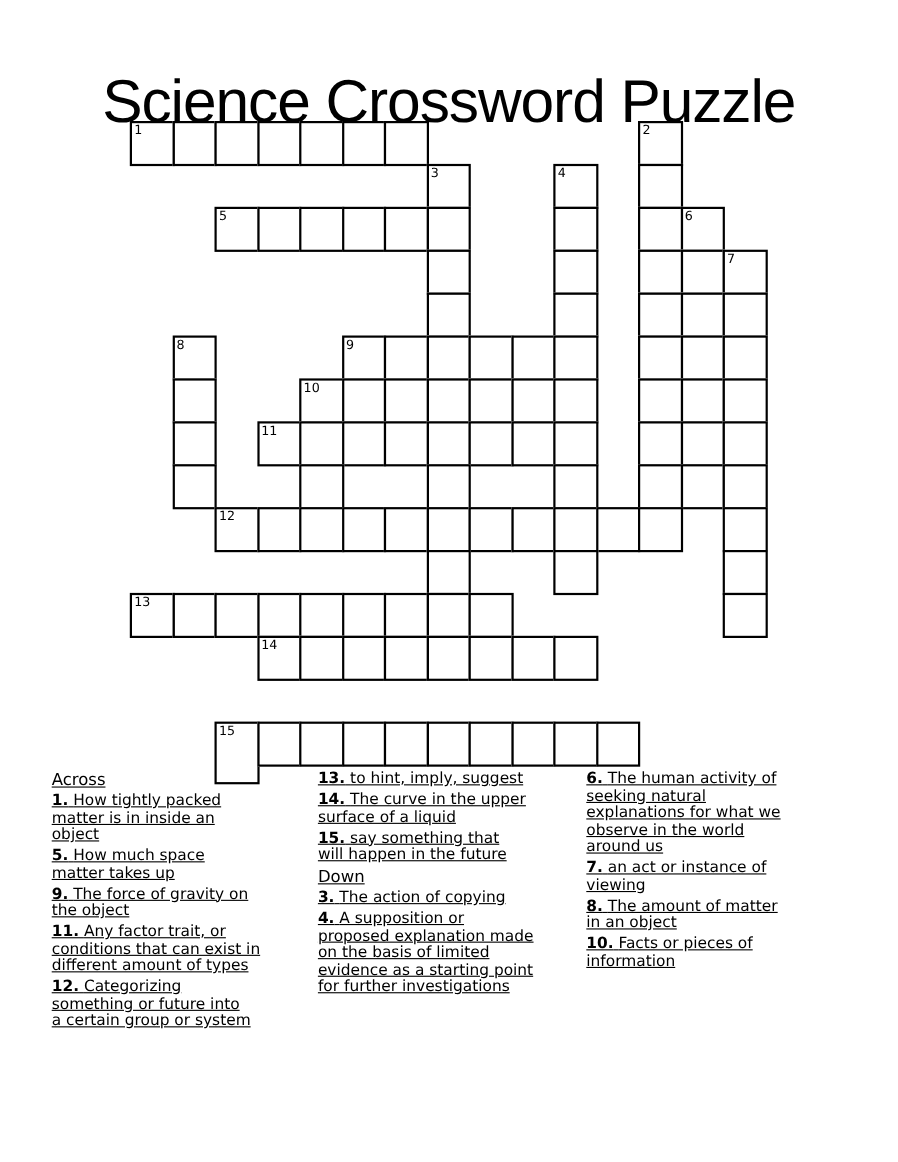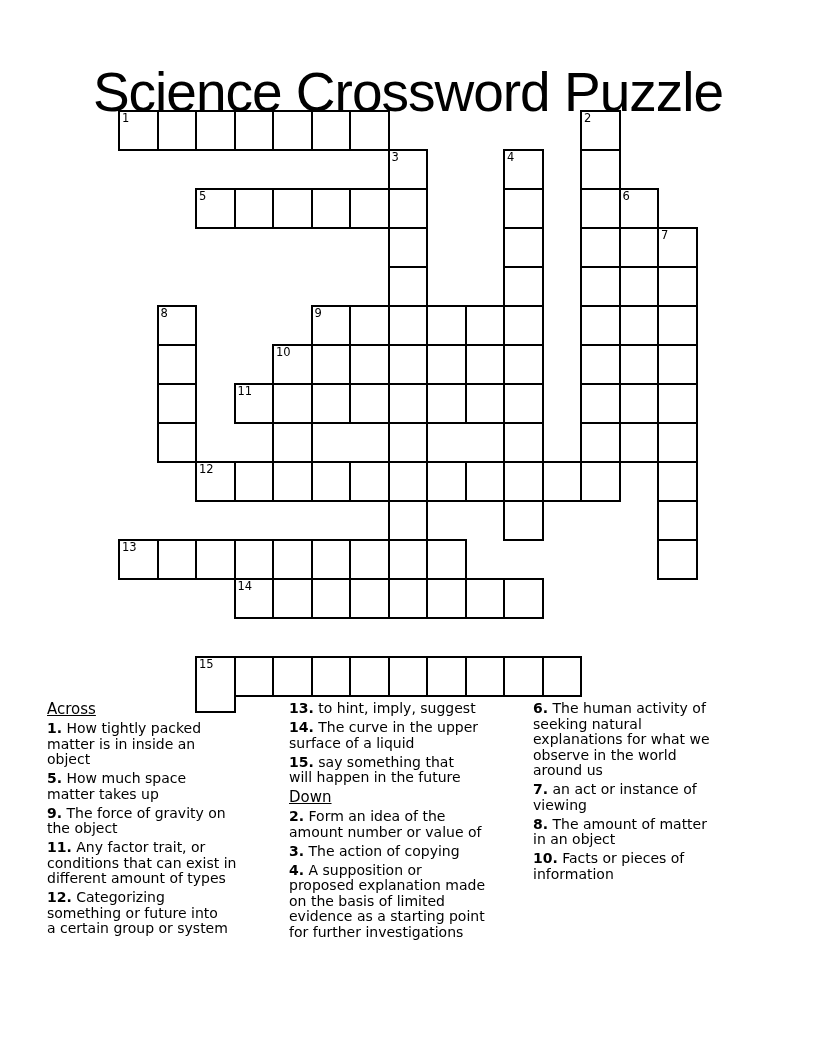--- a/index.html
+++ b/index.html
@@ -11,21 +11,21 @@
   #grid{position:absolute;left:118px;top:110px;width:578px;height:586px;}
   .cell{position:absolute;box-sizing:border-box;border:2px solid #000;background:#fff;}
   .cellnum{position:absolute;left:2px;top:0px;font-size:11.5px;line-height:13px;
            font-family:"DejaVu Sans",sans-serif;color:#000;}
   .clue-col{position:absolute;top:701px;width:242px;}
   #clue-col-0{left:47px;}
   #clue-col-1{left:289px;}
   #clue-col-2{left:533px;}
   .clue-header{font-size:15px;font-weight:normal;text-decoration:underline;
                margin:0 0 4px 0;line-height:16px;}
-  .clue{font-size:14px;line-height:15.5px;margin:0 0 3.5px 0;}
+  .clue{font-size:14px;line-height:15.5px;margin:0 0 3.5px 0;text-decoration:underline;}
   .clue b{font-weight:bold;}
   .clue .txt{white-space:pre-line;}
 </style>
 </head>
 <body>
 
 <div id="page">
   <h1 id="title">Science Crossword Puzzle</h1>
   <div id="grid">
       <div class="cell" style="left: 0px; top: 0px; width: 40.5px; height: 41px;">
@@ -188,22 +188,20 @@
 something or future into
 a certain group or system</span></div>
     </div>
   <div id="clue-col-1" class="clue-col">
       <div class="clue"><b>13.</b> <span class="txt">to hint, imply, suggest</span></div>
       <div class="clue"><b>14.</b> <span class="txt">The curve in the upper
 surface of a liquid</span></div>
       <div class="clue"><b>15.</b> <span class="txt">say something that
 will happen in the future</span></div>
       <div class="clue-header">Down</div>
-      <div class="clue"><b>2.</b> <span class="txt">Form an idea of the
-amount number or value of</span></div>
       <div class="clue"><b>3.</b> <span class="txt">The action of copying</span></div>
       <div class="clue"><b>4.</b> <span class="txt">A supposition or
 proposed explanation made
 on the basis of limited
 evidence as a starting point
 for further investigations</span></div>
     </div>
   <div id="clue-col-2" class="clue-col">
       <div class="clue"><b>6.</b> <span class="txt">The human activity of
 seeking natural

